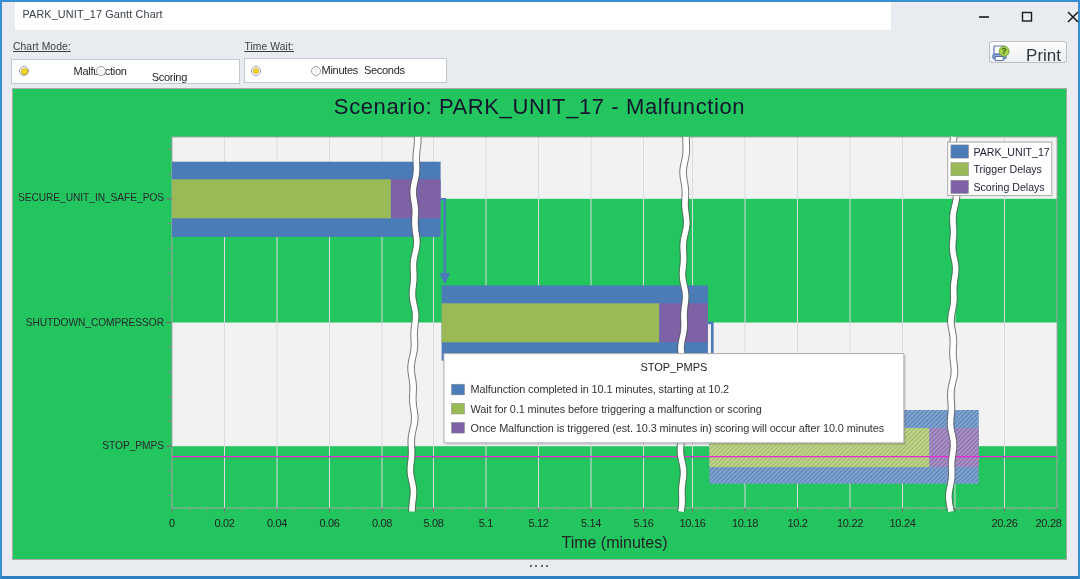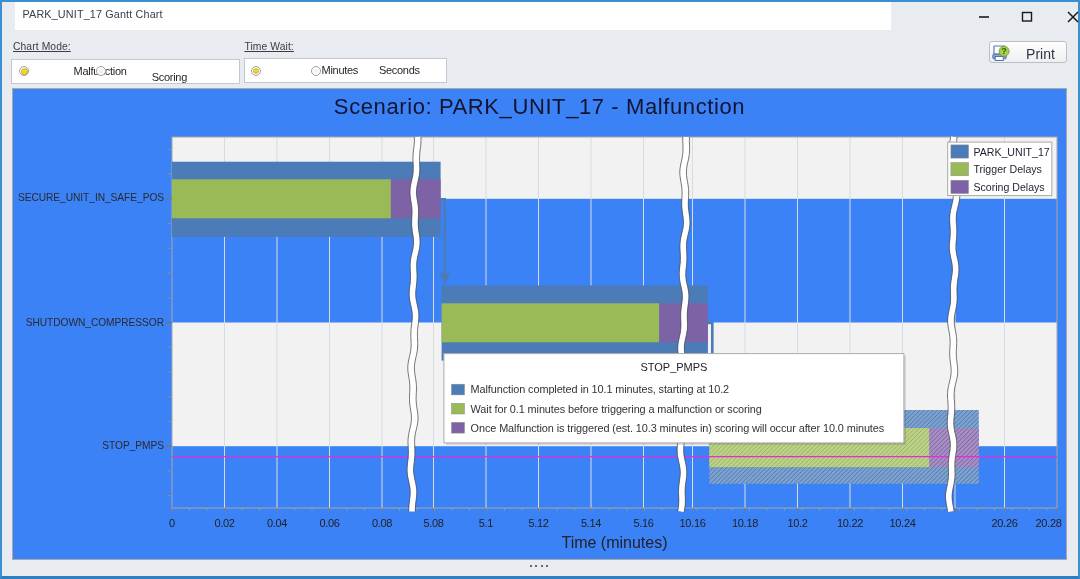--- a/index.html
+++ b/index.html
@@ -1,26 +1,26 @@
 <!DOCTYPE html>
 <html><head><meta charset="utf-8"><style>
 * { margin:0; padding:0; box-sizing:border-box; }
 html,body { width:1080px; height:579px; overflow:hidden; font-family:"Liberation Sans", sans-serif; }
 #win { position:absolute; left:0; top:0; width:1080px; height:579px; background:#e8ebf0; border:2px solid #3a8fd3; border-bottom:3px solid #2e7fc2; }
 #titlebar { position:absolute; left:2px; top:2px; width:876px; height:28px; background:#ffffff;margin-left:13px; }
 #titletext { position:absolute; left:7.5px; top:5.5px; font-size:10.8px; color:#38404a; letter-spacing:0.15px; }
-#chartpanel { position:absolute; left:12px; top:88px; width:1055px; height:472px; background:#3b82f6; border:1px solid #a8a8a8; }
+#chartpanel { position:absolute; left:12px; top:88px; width:1055px; height:472px; background:#22c55e; border:1px solid #a8a8a8; }
 .lbl { position:absolute; font-size:10.3px; color:#3c3c40; letter-spacing:0.1px;text-decoration:underline; }
 .gbox { position:absolute; background:#ffffff; border:1px solid #c3c8ce; }
 .radio { position:absolute; width:10px; height:10px; border-radius:50%; background:#fdfdfd; border:1px solid #9aa1ab; box-shadow:inset 0 0 0 1.5px #fff; }
 .radio.sel::after { content:""; position:absolute; left:2.3px; top:2.3px; width:4.6px; height:4.6px; border-radius:50%; background:#f5d820; box-shadow:0 0 0 0.8px #c9a812; }
 .radio.un { background:#f2f2f2; }
 .rlbl { position:absolute; font-size:11px; color:#26262a; letter-spacing:-0.3px;margin-left:40px; }
 #printbtn { position:absolute; left:988.6px; top:41.3px; width:78.7px; height:21.4px; background:linear-gradient(#fefefe,#edeff1); border:1px solid #bcc0c6; border-radius:3px; }
-#printbtn span { position:absolute; left:36.5px; top:4px; font-size:14px; color:#2f3640; }
+#printbtn span { position:absolute; left:36.5px; top:4px; font-size:17px; color:#2f3640; }
 .wc { position:absolute; top:2px; width:34px; height:26px; }
 </style></head>
 <body>
 <div id="win"></div>
 <div id="titlebar">
   <div id="titletext">PARK_UNIT_17 Gantt Chart</div>
   <svg class="wc" style="left:952px" viewBox="0 0 34 26">
       <line x1="12" y1="13" x2="22" y2="13" stroke="#1a1a1a" stroke-width="1.6"></line>
     </svg>
   <svg class="wc" style="left:995px" viewBox="0 0 34 26">
@@ -34,21 +34,21 @@
 <div class="gbox" style="left:11px; top:58.9px; width:228.6px; height:25px;"></div>
 <div class="radio sel" style="left:19px; top:66px;"></div>
 <div class="rlbl" style="left:33.6px; top:64.5px;">Malfunction</div>
 <div class="radio un" style="left:96.3px; top:66px;"></div>
 <div class="rlbl" style="left:111.8px; top:71px;">Scoring</div>
 <div class="lbl" style="left:244.4px; top:40.5px;">Time Wait:</div>
 <div class="gbox" style="left:243.8px; top:58.4px; width:202.9px; height:24.5px;"></div>
 <div class="radio sel" style="left:250.5px; top:65.5px;"></div>
 <div class="rlbl" style="left:265.6px; top:64px;padding-left:16px;">Minutes</div>
 <div class="radio un" style="left:310.5px; top:65.5px;"></div>
-<div class="rlbl" style="left:339px; top:64px;">Seconds</div>
+<div class="rlbl" style="left:324px; top:64px;">Seconds</div>
 <div id="printbtn">
   <svg style="position:absolute; left:2px; top:2px;" width="22" height="19" viewBox="0 0 22 19">
     <rect x="2" y="2" width="11" height="8" rx="0.5" fill="#ffffff" stroke="#5b78b8" stroke-width="1.2"></rect>
     <rect x="0.8" y="10.2" width="13.4" height="4.6" rx="1" fill="#8fa6d4" stroke="#4a66a8" stroke-width="0.9"></rect>
     <rect x="3.2" y="12.5" width="8" height="4" fill="#ffffff" stroke="#4a66a8" stroke-width="0.9"></rect>
     <circle cx="12.1" cy="7.3" r="5" fill="#a8ce4b" stroke="#6d9a2a" stroke-width="0.8"></circle>
     <text x="12.1" y="10.4" text-anchor="middle" font-size="9" font-weight="bold" fill="#2f6010">?</text>
   </svg>
   <span>Print</span>
 </div>

